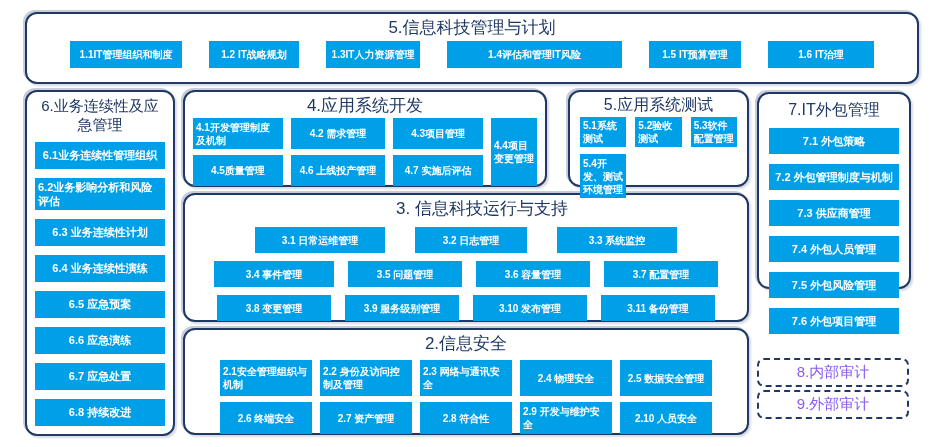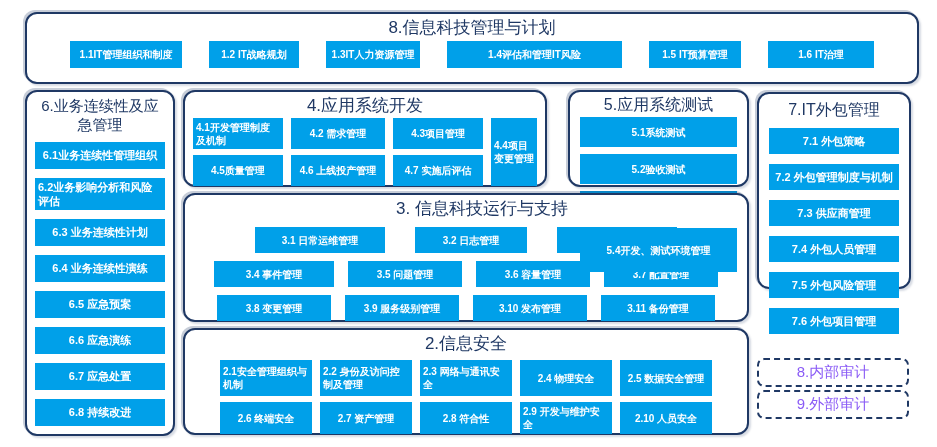--- a/index.html
+++ b/index.html
@@ -37,21 +37,21 @@
   #p4 { left:183px; top:90px; width:364px; height:97px; }
   #p4 .panel-title { font-size:17px; }
   .p4-body { display:flex; gap:8px; padding:2px 8px 0; }
   .p4-grid { flex:1; display:grid; grid-template-columns:1fr 1.05fr 1fr; gap:6px 8px; }
   .p4-grid .item { min-height:31px; }
   .p4-side { width:46px; display:flex; }
   .p4-side .item { width:100%; min-height:68px; }
   
   #p5 { left:568px; top:90px; width:181px; height:97px; }
   #p5 .panel-title { font-size:16px; }
-  .p5-grid { display:grid; grid-template-columns:1fr; gap:7px 9px; padding:2px 10px 0; }
+  .p5-grid { display:grid; grid-template-columns:1fr 1fr 1fr; gap:7px 9px; padding:2px 10px 0; }
   .p5-grid .item { min-height:30px; }
   .p5-grid .item.tall { min-height:44px; margin-bottom:-12px; position:relative; z-index:1; }
   
   #p3 { left:183px; top:193px; width:566px; height:129px; }
   #p3 .panel-title { font-size:17px;margin-left:32px; }
   .p3-row { display:flex; justify-content:center; align-items:center; gap:14px; margin-top:8px; }
   .p3-row .item { min-height:26px; }
   .p3-row.first { gap:30px; }
   
   #p2 { left:183px; top:328px; width:566px; height:107px; }
@@ -73,21 +73,21 @@
   }
   #p8 { left:757px; top:358px; width:152px; height:29px; }
   #p9 { left:757px; top:390px; width:152px; height:29px; }
 </style>
 </head>
 <body>
 
 <div class="canvas">
 
   <div class="panel" id="p1">
-    <div class="panel-title">8.信息科技管理与计划</div>
+    <div class="panel-title">5.信息科技管理与计划</div>
     <div class="p1-row">
       <div class="item" style="width:112px">1.1IT管理组织和制度</div>
       <div class="item" style="width:90px">1.2 IT战略规划</div>
       <div class="item" style="width:94px">1.3IT人力资源管理</div>
       <div class="item" style="width:175px">1.4评估和管理IT风险</div>
       <div class="item" style="width:92px">1.5 IT预算管理</div>
       <div class="item" style="width:106px">1.6 IT治理</div>
     </div>
   </div>
 

